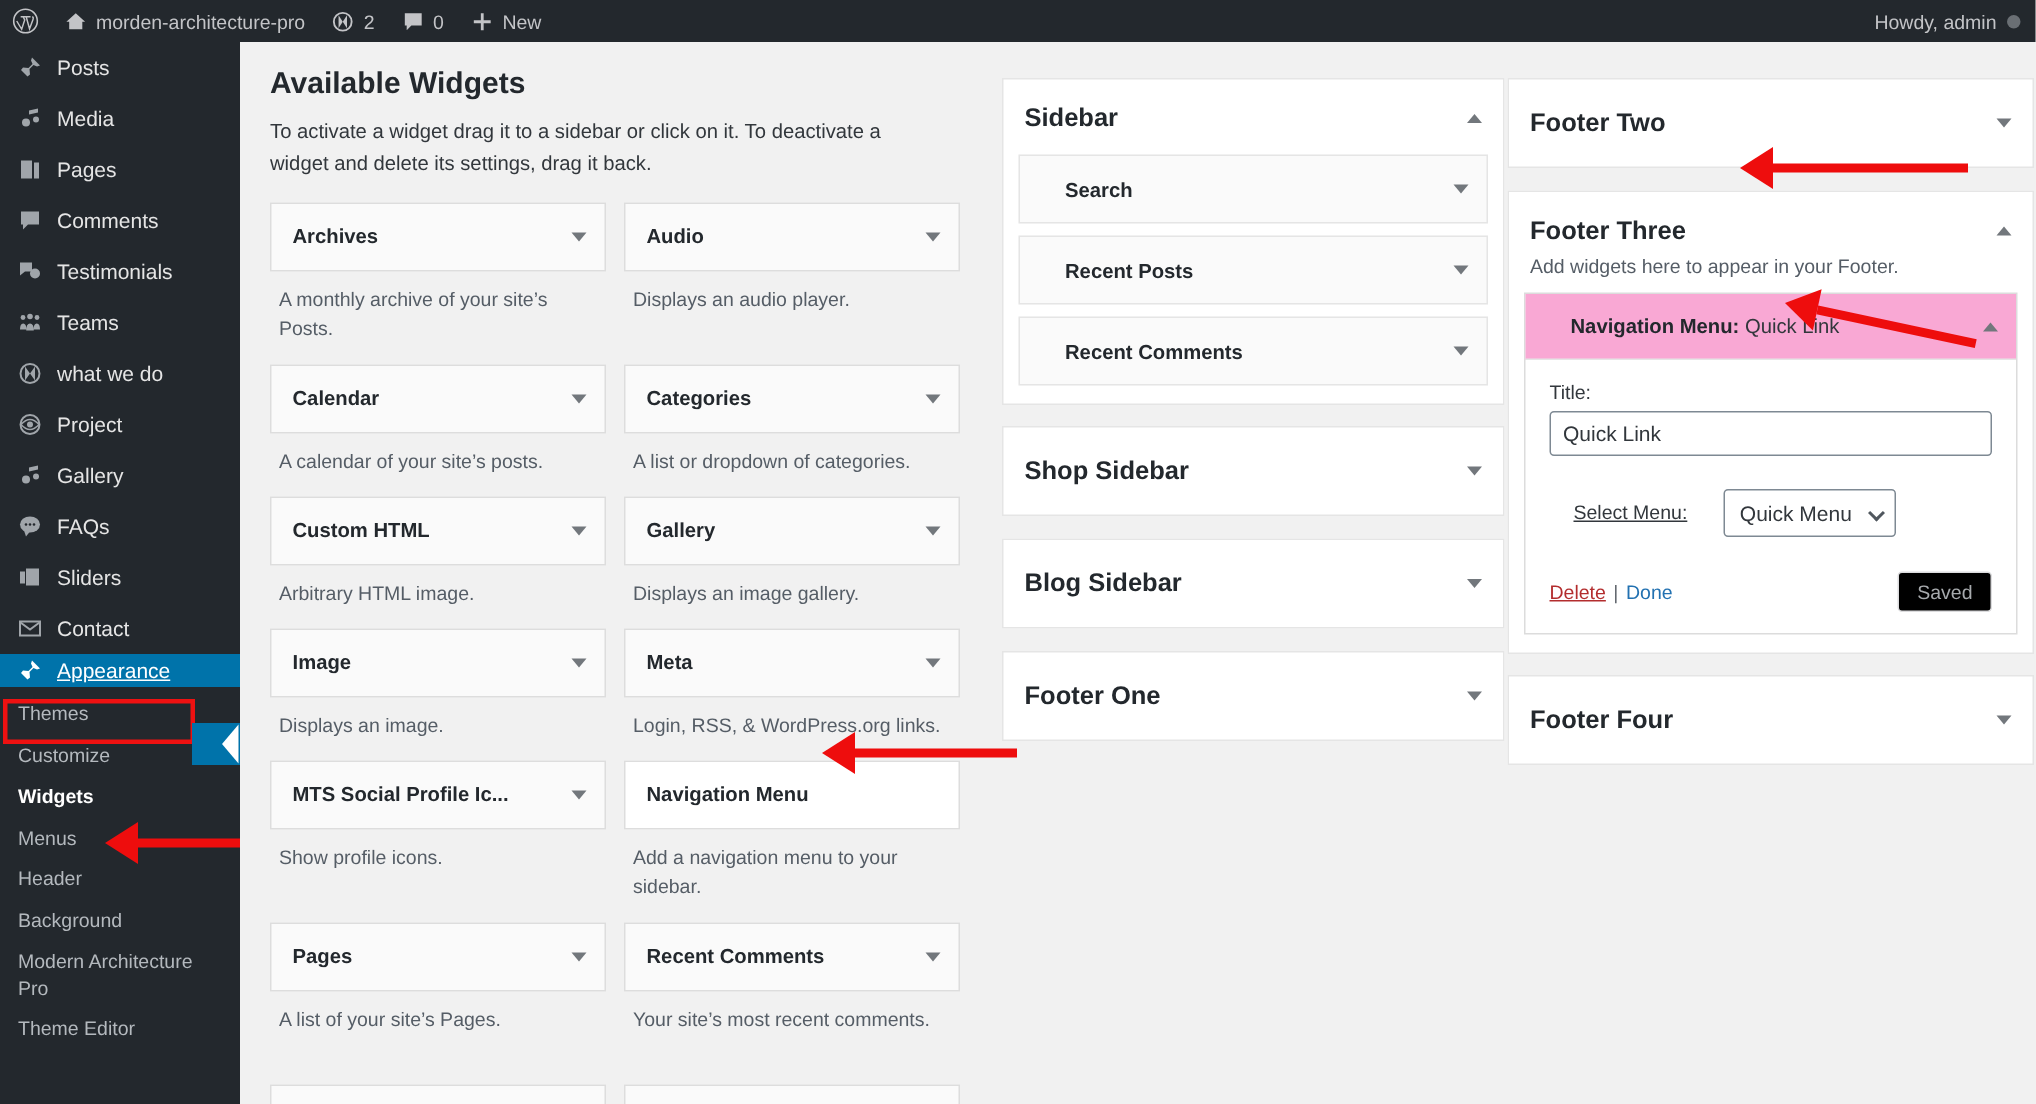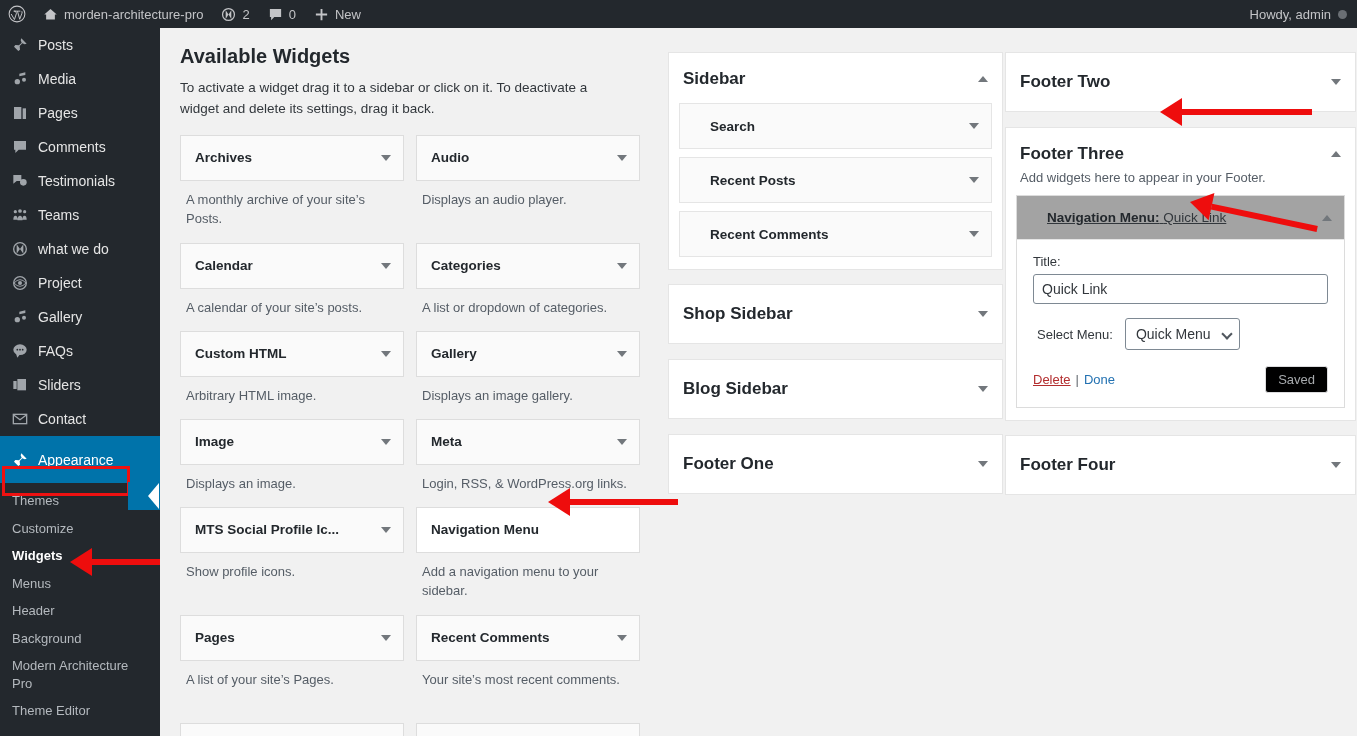--- a/index.html
+++ b/index.html
@@ -163,21 +163,21 @@
   }
   .inner-widget-head {
     display: flex; align-items: center;
     height: 44px; padding: 0 12px 0 14px;
   }
   .inner-widget-head .iw-title {
     font-size: 13.5px; font-weight: bold; color: #23282d; flex: 1 1 auto; margin-left: 16px;
   }
   .iw-title .iw-instance { font-weight: normal; color: #32373c; }
   .inner-widget.open { background: #fff; border-color: #dcdcdc; }
-  .inner-widget.open .inner-widget-head { border-bottom: 1px solid #e5e5e5; background: #a3a3a3; text-decoration: underline; }
+  .inner-widget.open .inner-widget-head { border-bottom: 1px solid #e5e5e5; background: #f9a8d4; }
 
   .widget-form { padding: 14px 16px 14px 16px; }
   .form-label { font-size: 13px; color: #32373c; display: block; margin-bottom: 5px; }
   .text-input {
     width: 100%; height: 30px;
     border: 1px solid #7e8993; border-radius: 3px;
     padding: 0 8px; font-size: 14px; color: #32373c;
     background: #fff; font-family: "Liberation Sans", sans-serif;
   }
   .form-row { display: flex; align-items: center; gap: 8px; margin-top: 14px; }
@@ -398,21 +398,21 @@
           <rect x="2" y="5" width="20" height="14" fill="none" stroke="#a0a5aa" stroke-width="2"></rect>
           <path d="M2.5 6 L12 13 L21.5 6" fill="none" stroke="#a0a5aa" stroke-width="2"></path>
         </svg>
     </span>
     <span class="mi-label">Contact</span>
   </div>
 
   <div class="menu-blue-tail"></div>
   <div class="collapse-arrow"></div>
 
-  <div class="menu-item current" style="height:47px;text-decoration:underline;">
+  <div class="menu-item current" style="height:22px;text-decoration:underline;">
     <span class="mi-icon">
       <svg width="16" height="16" viewBox="0 0 24 24">
           <path d="M14 2 l8 8 -3 1 -3.5 -1.5 -4 4 L12 19 9.5 21 3 14.5 5 12 l5.5 .5 4-4 L13 5 Z" fill="#ffffff"></path>
         </svg>
     </span>
     <span class="mi-label">Appearance</span>
   </div>
 
   <div class="submenu">
     <div class="submenu-item">Themes</div>
@@ -611,21 +611,21 @@
             <span class="iw-title">
               <span>Navigation Menu:</span>
               <span class="iw-instance">Quick Link</span>
             </span>
             <span class="caret up"></span>
           </div>
           <div class="widget-form">
             <label class="form-label">Title:</label>
             <input class="text-input" type="text" value="Quick Link" style="">
             <div class="form-row">
-              <span class="form-label" style="margin:4px;">Select Menu:</span>
+              <span class="form-label" style="margin:16px;text-decoration:underline;">Select Menu:</span>
               <span class="select-box">
                 <span>Quick Menu</span>
                 <span class="chev"></span>
               </span>
             </div>
             <div class="form-actions">
               <a class="link-delete">Delete</a>
               <span class="sep">|</span>
               <a class="link-done">Done</a>
               <button class="btn-saved">Saved</button>

